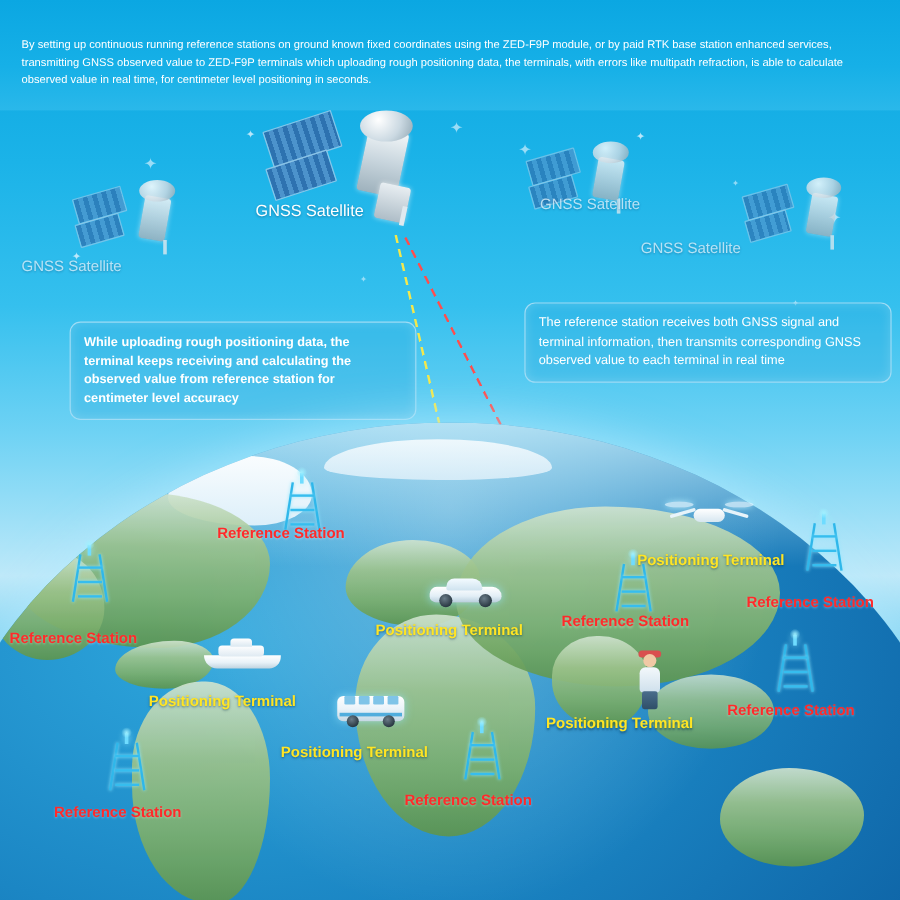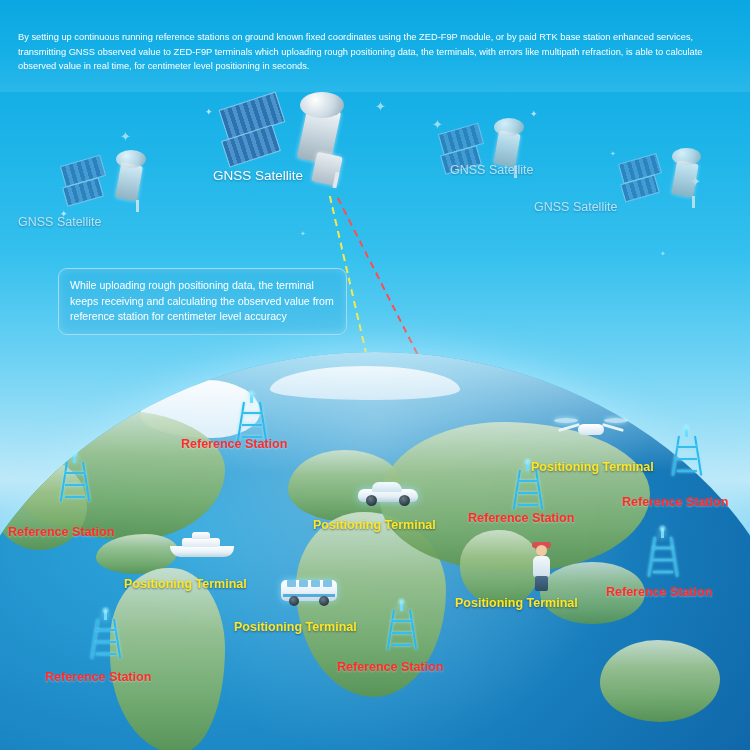--- a/index.html
+++ b/index.html
@@ -103,21 +103,21 @@
     position: absolute;
     border: 1px solid #9fdcf5;
     border-radius: 9px;
     background: rgba(41, 170, 223, .30);
     color: #ffffff;
     font-size: 10.6px;
     line-height: 15.5px;
     padding: 9px 11px;
     box-shadow: 0 0 10px rgba(255,255,255,.18) inset;
   }
-  .callout-left { left: 58px; top: 268px; width: 265px; }
+  .callout-left { left: 58px; top: 268px; width: 265px; font-weight: bold; }
   .callout-right { left: 437px; top: 252px; width: 282px; }
 
   
   .earth {
     position: absolute;
     left: -60px;
     top: 352px;
     width: 870px;
     height: 600px;
     border-radius: 50% 50% 0 0 / 62% 62% 0 0;
@@ -436,20 +436,21 @@
   <div class="sat" style="left:620px; top:150px; width:110px; height:80px;">
     <div class="panel" style="left:0px; top:8px; width:38px; height:19px; transform: rotate(-16deg); opacity:.7;"></div>
     <div class="panel" style="left:2px; top:29px; width:34px; height:17px; transform: rotate(-16deg); opacity:.7;"></div>
     <div class="body" style="left:54px; top:12px; width:22px; height:34px; transform: rotate(10deg); opacity:.8;"></div>
     <div class="dish" style="left:52px; top:-2px; width:29px; height:17px; opacity:.8;"></div>
     <div class="mast" style="left:72px; top:46px; width:3px; height:12px; opacity:.75;"></div>
   </div>
   <div class="sat-label dim" style="left:534px; top:200px;">GNSS Satellite</div>
 
   <div class="callout callout-left">While uploading rough positioning data, the terminal keeps receiving and calculating the observed value from reference station for centimeter level accuracy</div>
+  <div class="callout callout-right">The reference station receives both GNSS signal and terminal information, then transmits corresponding GNSS observed value to each terminal in real time</div>
 
   <div class="earth">
     <div class="glow"></div>
 
     <div class="ice" style="left:200px; top:28px; width:120px; height:58px; border-radius:56% 44% 40% 60% / 60% 55% 45% 40%;"></div>
     <div class="ice" style="left:330px; top:14px; width:190px; height:34px; border-radius:50% 50% 45% 55% / 70% 70% 30% 30%; opacity:.8;"></div>
 
     <div class="landmass" style="left:70px; top:58px; width:215px; height:130px; border-radius:48% 52% 44% 56% / 52% 46% 54% 48%;"></div>
     <div class="landmass" style="left:52px; top:108px; width:95px; height:90px; border-radius:55% 45% 50% 50% / 48% 52% 48% 52%;"></div>
     <div class="landmass" style="left:156px; top:182px; width:82px; height:40px; border-radius:60% 40% 50% 50% / 60% 40% 60% 40%;"></div>

